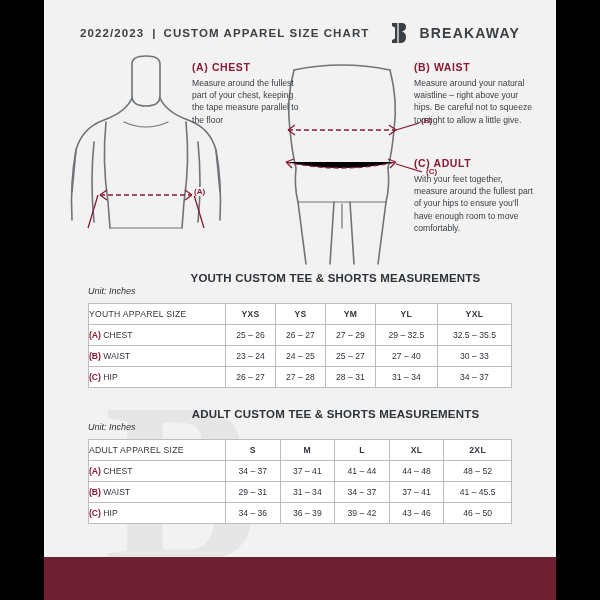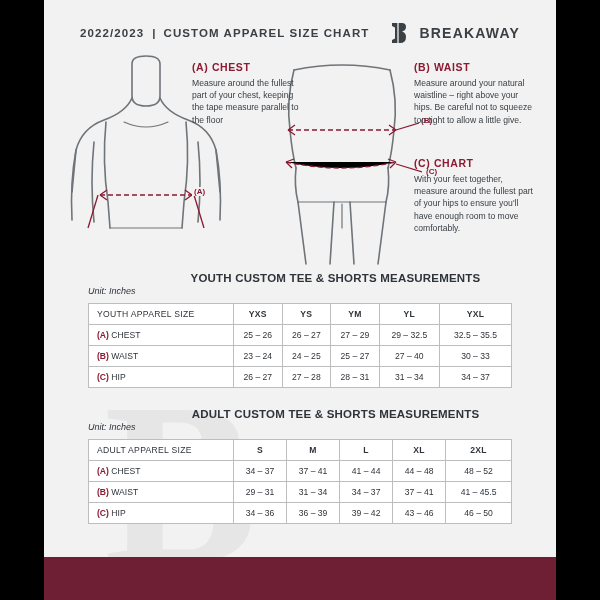--- a/index.html
+++ b/index.html
@@ -155,21 +155,20 @@
   th, td {
     border: 1px solid #bdbdbd;
     height: 20px;
     font-size: 8.6px;
     color: #2f343a;
     text-align: center;
     padding: 0;
   }
   th.rowhead, td.rowhead {
     text-align: left;
-    padding-left: 8px;
     width: 136px;
   }
   th {
     font-weight: normal;
     letter-spacing: 0.3px;
   }
   th.rowhead {
     font-weight: normal;
   }
   th.colhead {
@@ -282,21 +281,21 @@
 
       <div class="callout-chest">
         <p class="callout-title">(A) CHEST</p>
         <p class="callout-body">Measure around the fullest part of your chest, keeping the tape measure parallel to the floor</p>
       </div>
       <div class="callout-waist">
         <p class="callout-title">(B) WAIST</p>
         <p class="callout-body">Measure around your natural waistline – right above your hips. Be careful not to squeeze too tight to allow a little give.</p>
       </div>
       <div class="callout-hips">
-        <p class="callout-title">(C) CHART</p>
+        <p class="callout-title">(C) ADULT</p>
         <p class="callout-body">With your feet together, measure around the fullest part of your hips to ensure you'll have enough room to move comfortably.</p>
       </div>
     </div>
 
     <div class="section sec-youth">
       <p class="tbl-title">YOUTH CUSTOM TEE &amp; SHORTS MEASUREMENTS</p>
       <p class="tbl-sub">Unit: Inches</p>
       <table>
         <thead>
           <tr>

